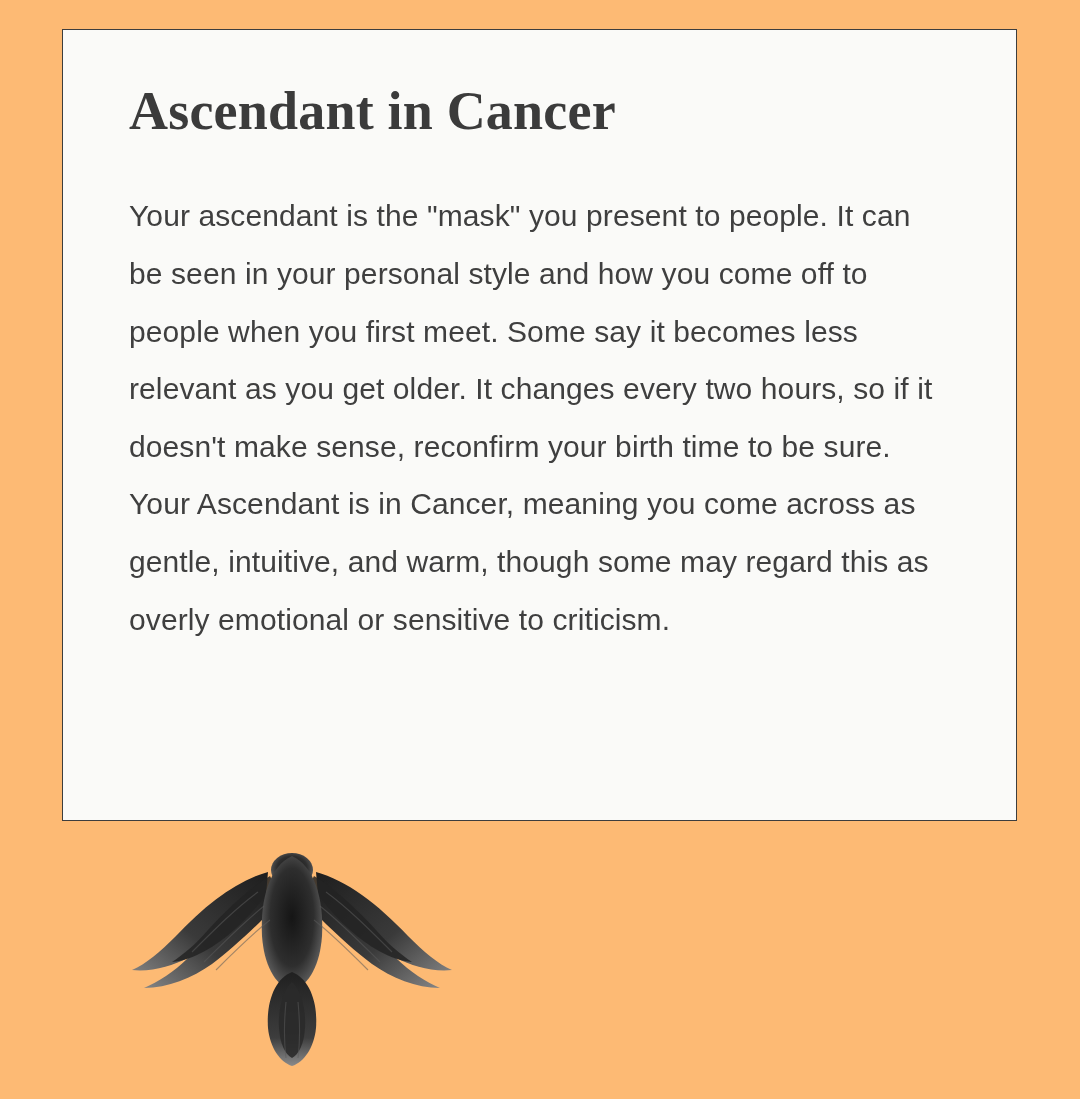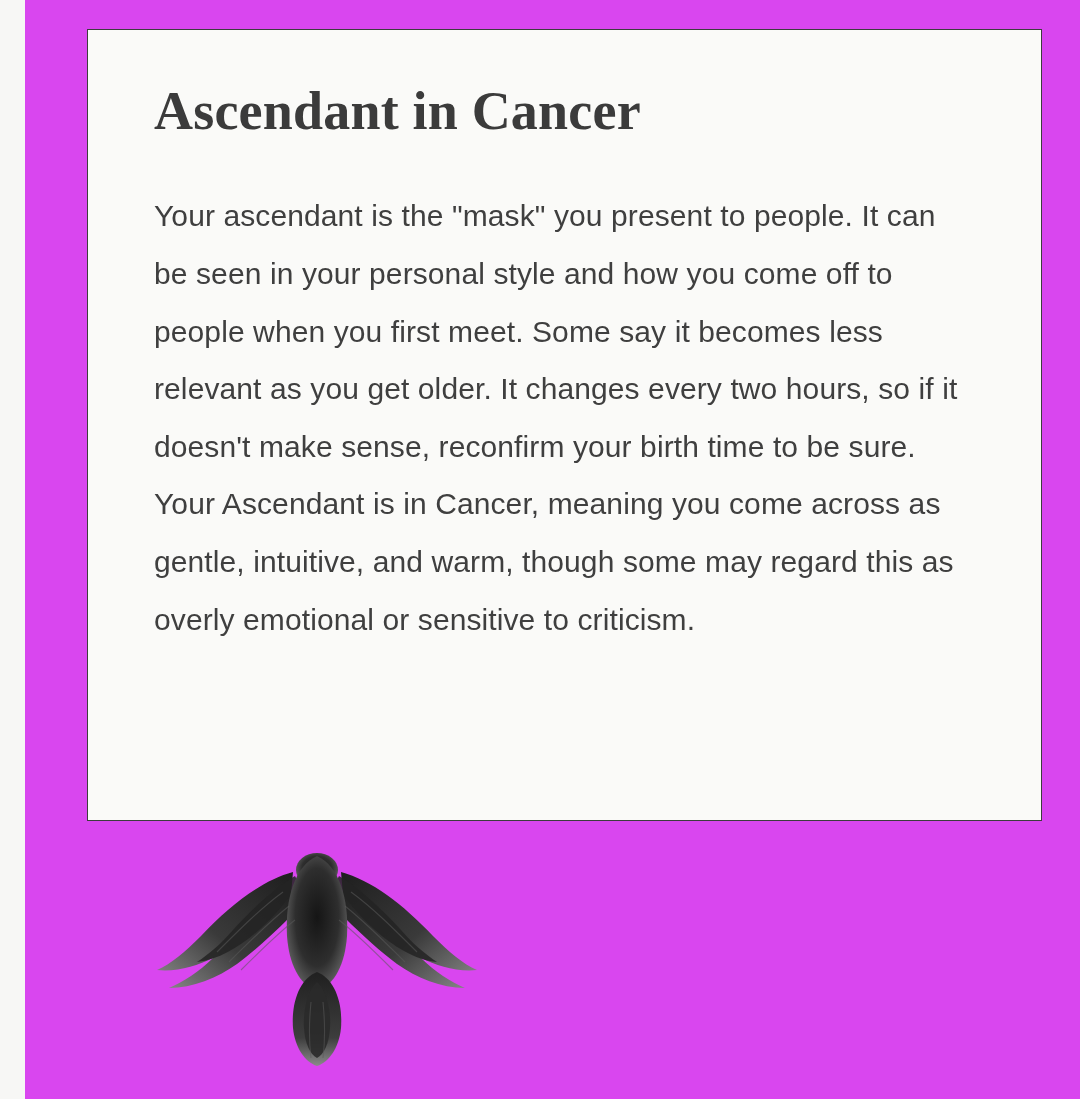--- a/index.html
+++ b/index.html
@@ -10,22 +10,21 @@
   body {
     width: 1080px;
     height: 1099px;
     position: relative;
     font-family: "Liberation Sans", sans-serif;
     overflow: hidden;
   }
   .page {
     position: absolute;
     inset: 0;
-    background: #d946ef;
-    margin-left: 25px;
+    background: #fdba74;
   }
   .card {
     position: absolute;
     left: 62px;
     top: 29px;
     width: 955px;
     height: 792px;
     box-sizing: border-box;
     background: #fafaf8;
     border: 1px solid #3d3d3d;

